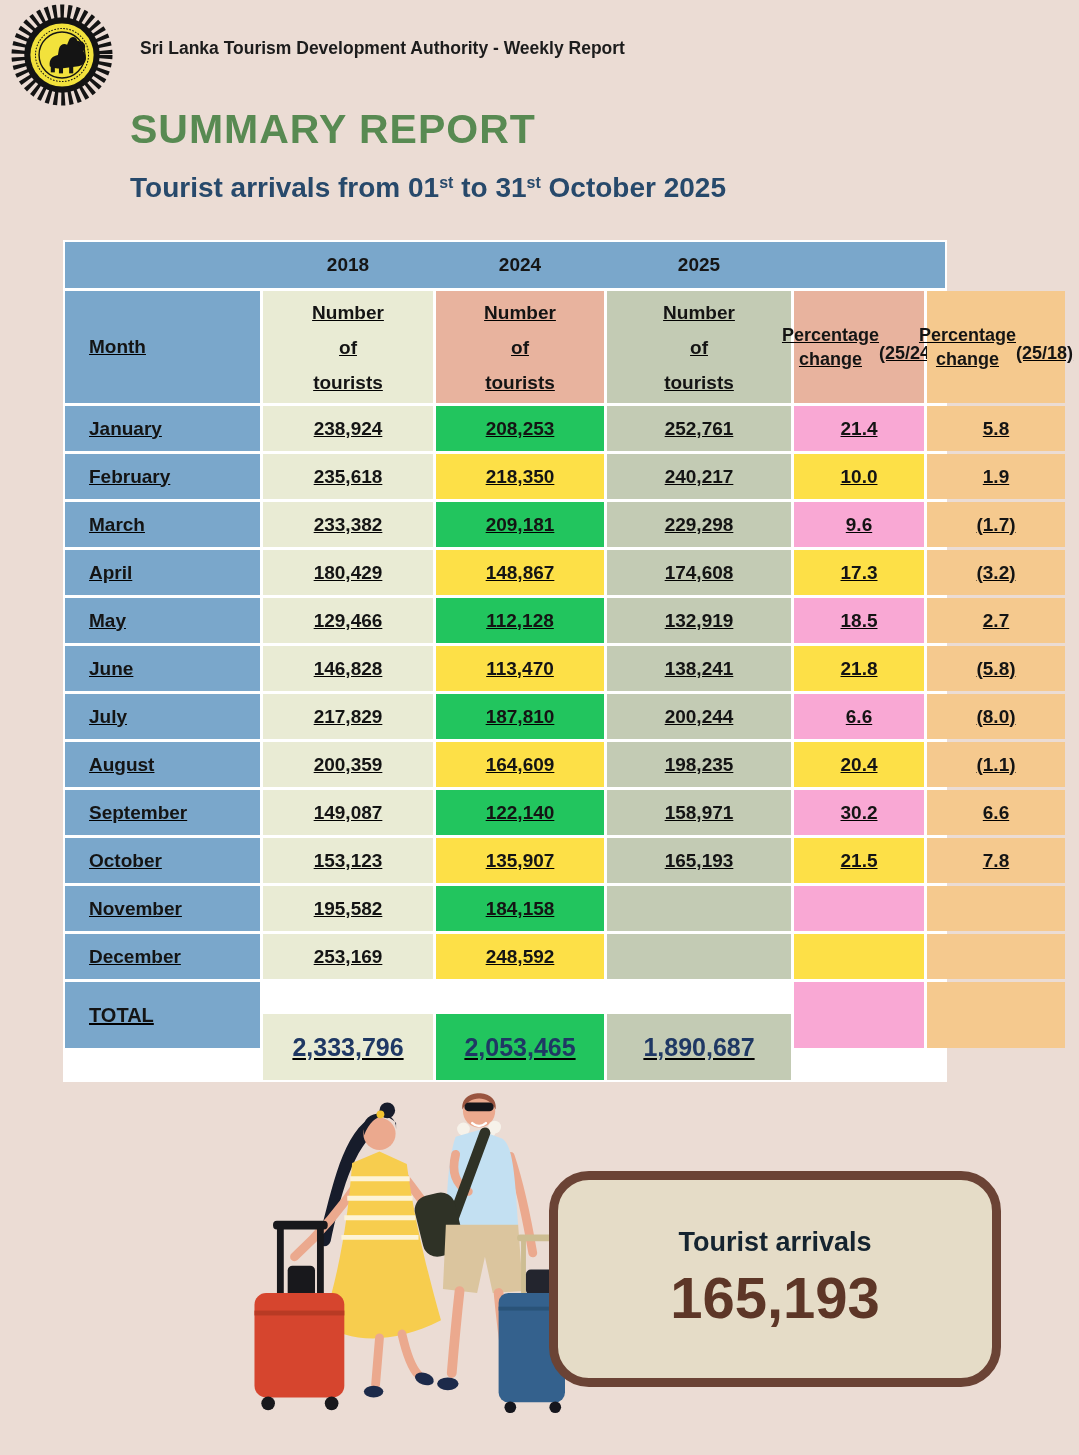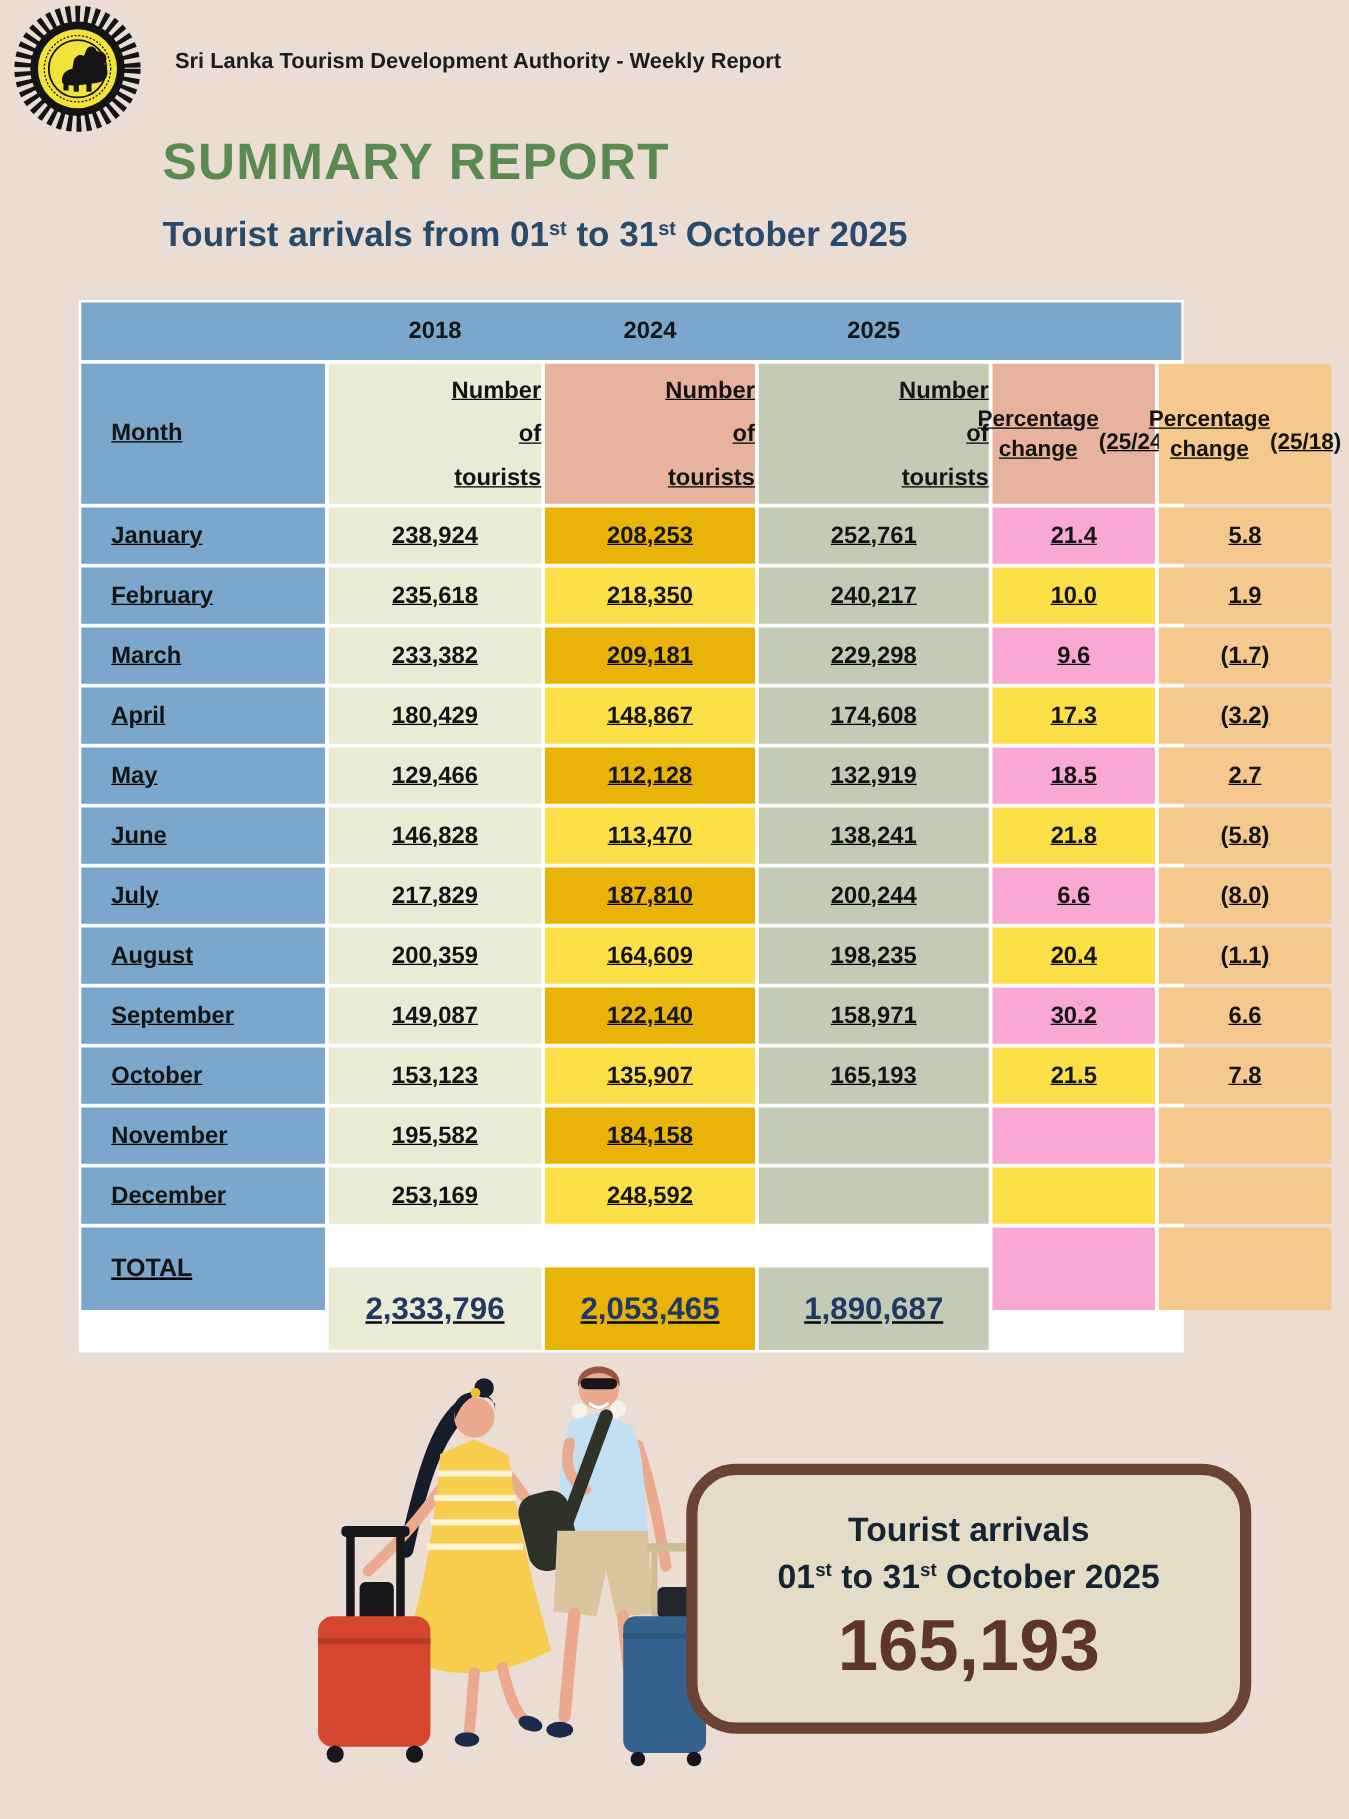--- a/index.html
+++ b/index.html
@@ -52,27 +52,27 @@
   .trow{display:contents;}
   .cell{
     display:flex;align-items:center;justify-content:center;
     font-weight:bold;font-size:19px;color:#141414;
   }
   .hc{height:112px;}           
   .dc{height:45px;}            
   .tc{height:66px;}            
   .mc{background:#7aa7cb;justify-content:flex-start;padding-left:24px;box-sizing:border-box;}
   .c18{background:#e9ebd4;}
-  .c24{background:#eab308;}
+  .c24{background:#22c55e;}
   .c25{background:#c3cbb4;}
   .p1{background:#f9a8d4;}
   .p2{background:#f5c98e;}
   .alt .c24,.alt .p1{background:#fde047;}
   .hdr .c24,.hdr .p1{background:#e8b39e;}
-  .hc.col-head{flex-direction:column;justify-content:center;line-height:35px;align-items:flex-end;}
+  .hc.col-head{flex-direction:column;justify-content:center;line-height:35px;}
   .pct-head{font-size:18px;line-height:24px;text-align:center;flex-direction:row;}
   .pct-code{margin-top:12px;}
   .total-val{color:#1f3864;font-size:25px;margin-top:32px;}
   #total-label{font-size:20px;}
 
   
   #summary-box{
     left:549px;top:1171px;width:452px;height:216px;
     background:#e5dcc7;border:9px solid #6b4335;border-radius:40px;
     box-sizing:border-box;
@@ -313,15 +313,14 @@
     <rect x="272" y="218" width="68" height="112" rx="10" fill="#34618d"></rect>
     <rect x="272" y="232" width="68" height="4" fill="#2a5378"></rect>
     <path d="M340,238 q8,3 0,14" fill="#23252e"></path>
     <circle cx="284" cy="335" r="6" fill="#15161d"></circle>
     <circle cx="330" cy="335" r="6" fill="#15161d"></circle>
   </g>
 </svg>
 
 <div id="summary-box" class="abs">
   <div id="box-line1">Tourist arrivals</div>
-  <div id="box-line2"><span>01</span><span class="sup">st</span><span> to 31</span><span class="sup">st</span><span> October 2025</span></div>
   <div id="box-value">165,193</div>
 </div>
 
 </body></html>

